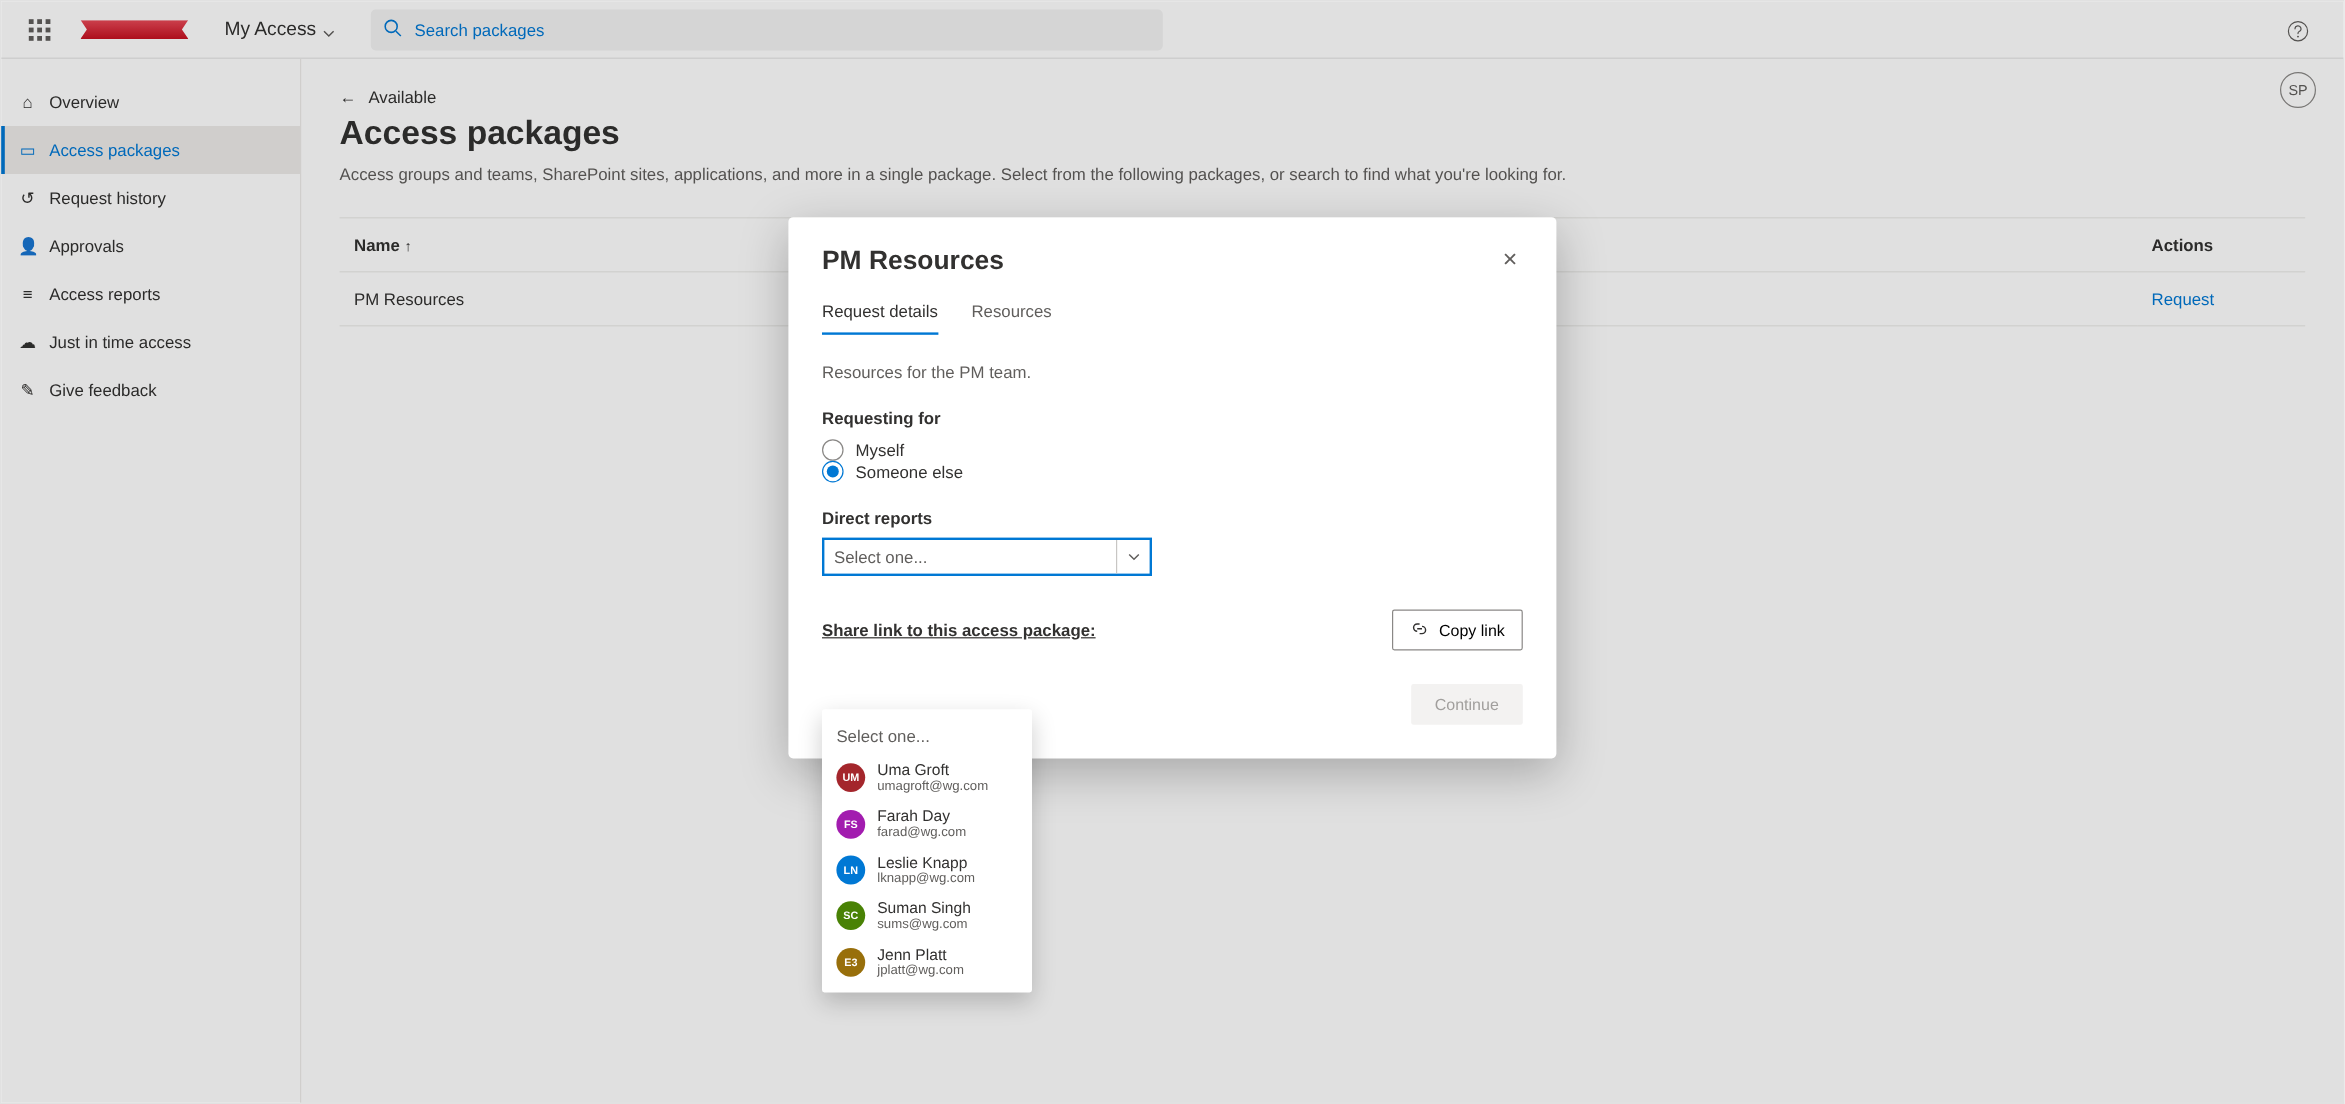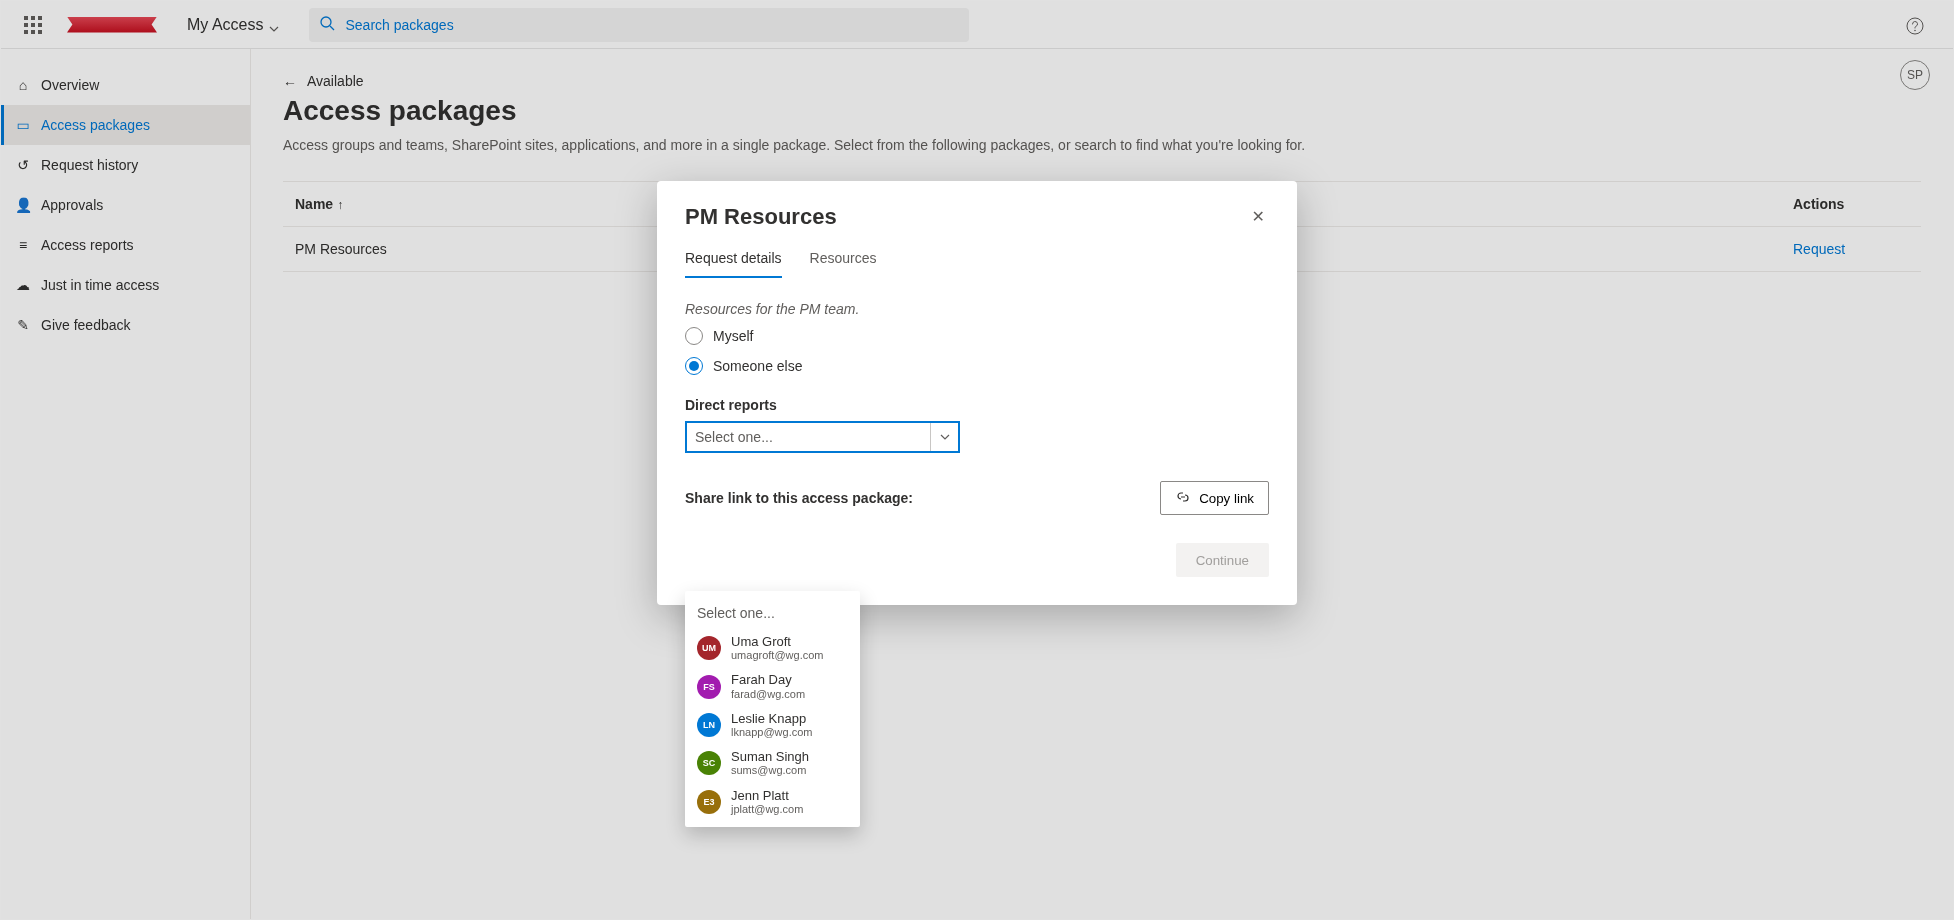--- a/index.html
+++ b/index.html
@@ -44,33 +44,33 @@
   .link { color:#0078d4; }
 
   
   .modal { position:absolute; z-index:10; left:50%; top:180px; transform:translateX(-50%); width: 640px; background:#fff; border-radius:4px; box-shadow: 0 12px 40px rgba(0,0,0,0.25); padding: 22px 28px 28px; }
   .modal-h { display:flex; align-items:center; }
   .modal-h h2 { font-size:22px; font-weight:600; }
   .modal-h .close { margin-left:auto; font-size:16px; color:#605e5c; cursor:pointer; padding:4px; }
   .tabs { display:flex; gap:28px; margin-top:20px; border-bottom:1px solid transparent; }
   .tab { padding-bottom:10px; color:#605e5c; font-size:14px; cursor:pointer; }
   .tab.active { color:#323130; border-bottom:2px solid #0078d4; }
-  .desc { margin-top:22px; color:#605e5c;font-style:italic; }
+  .desc { margin-top:22px; color:#605e5c; }
   .section-label { font-weight:600; margin-top:22px; }
-  .radios { margin-top:10px; display:flex; flex-direction:column; gap:12px; }
+  .radios { margin-top:10px; display:flex; flex-direction:column; }
   .radio { display:flex; align-items:center; gap:10px; }
   .radio-dot { width:18px; height:18px; border:1px solid #8a8886; border-radius:50%; display:flex; align-items:center; justify-content:center; }
   .radio.sel .radio-dot { border-color:#0078d4; }
   .radio.sel .radio-dot::after { content:""; width:10px; height:10px; border-radius:50%; background:#0078d4; }
   .field-label { font-weight:600; margin-top:22px; margin-bottom:8px; }
   .select { width:275px; height:32px; border:2px solid #0078d4; display:flex; align-items:center; padding:0 8px; position:relative; }
   .select-text { color:#605e5c; flex:1; font-size:14px; }
   .select-caret { width:28px; height:100%; border-left:1px solid #c8c6c4; margin-right:-8px; display:flex; align-items:center; justify-content:center; }
   .share-row { display:flex; align-items:center; margin-top:28px; gap:20px; }
-  .share-label { font-weight:600; }
+  .share-label { font-weight:600;text-decoration:underline; }
   .copy-btn { margin-left:auto; border:1px solid #8a8886; background:#fff; height:34px; padding:0 14px; display:flex; align-items:center; gap:8px; border-radius:2px; }
   .footer { display:flex; justify-content:flex-end; margin-top:28px; }
   .continue-btn { background:#f3f2f1; color:#a19f9d; border:none; height:34px; padding:0 20px; border-radius:2px; }
 
   
   .listbox { position:absolute; z-index:20; left: calc(50% - 320px + 28px); top: 590px; width: 175px; background:#fff; box-shadow: 0 8px 20px rgba(0,0,0,0.2); border-radius:2px; padding:6px 0; }
   .listbox .placeholder { padding:8px 12px; color:#605e5c; font-size:14px; }
   .person { display:flex; align-items:center; gap:10px; padding:6px 12px; cursor:pointer; }
   .pavatar { width:24px; height:24px; border-radius:50%; color:#fff; font-size:9px; font-weight:600; display:flex; align-items:center; justify-content:center; flex-shrink:0; }
   .c-red { background:#a4262c; }
@@ -208,20 +208,21 @@
       <div class="close">
         <span>✕</span>
       </div>
     </div>
     <div class="tabs">
       <div class="tab active">Request details</div>
       <div class="tab">Resources</div>
     </div>
     <div class="desc">Resources for the PM team.</div>
 
+    <div class="section-label">Requesting for</div>
     <div class="radios">
       <label class="radio">
         <span class="radio-dot"></span>
         <span>Myself</span>
       </label>
       <label class="radio sel">
         <span class="radio-dot"></span>
         <span>Someone else</span>
       </label>
     </div>

